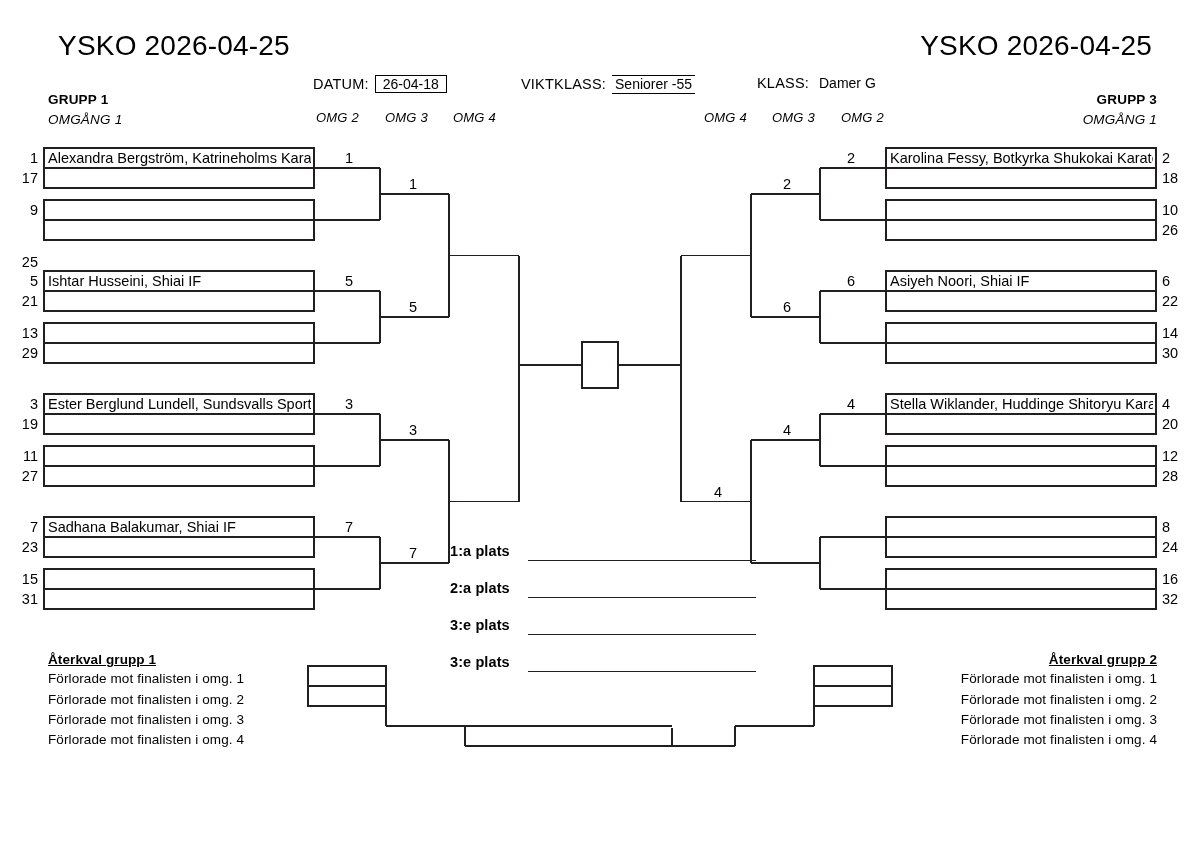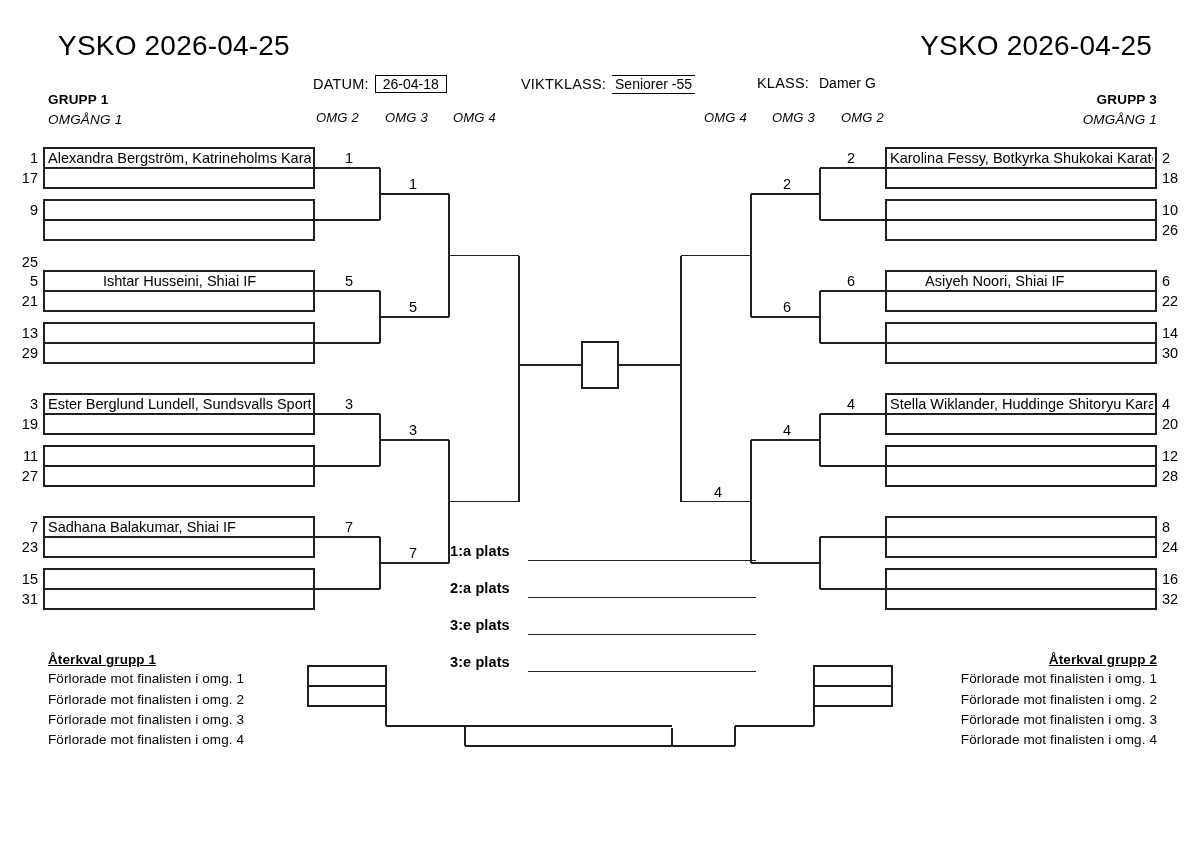--- a/index.html
+++ b/index.html
@@ -209,21 +209,21 @@
   </svg>
 
   <div id="overlay-left">
       <div class="seed" style="top: 151px; left: 12px;">1</div>
       <div class="seed" style="top: 171px; left: 12px;">17</div>
       <div class="pname" style="left: 48px; top: 150px; width: 263px;">Alexandra Bergström, Katrineholms Karateklubb</div>
       <div class="seed" style="top: 203px; left: 12px;">9</div>
       <div class="seed" style="top: 223px; left: 12px; margin-top: 32px;">25</div>
       <div class="seed" style="top: 274px; left: 12px;">5</div>
       <div class="seed" style="top: 294px; left: 12px;">21</div>
-      <div class="pname" style="left: 48px; top: 273px; width: 263px; text-align: center;">Ishtar Husseini, Shiai IF</div>
+      <div class="pname" style="left: 48px; top: 273px; width: 263px;">Ishtar Husseini, Shiai IF</div>
       <div class="seed" style="top: 326px; left: 12px;">13</div>
       <div class="seed" style="top: 346px; left: 12px;">29</div>
       <div class="seed" style="top: 397px; left: 12px;">3</div>
       <div class="seed" style="top: 417px; left: 12px;">19</div>
       <div class="pname" style="left: 48px; top: 396px; width: 263px;">Ester Berglund Lundell, Sundsvalls Sportkarate</div>
       <div class="seed" style="top: 449px; left: 12px;">11</div>
       <div class="seed" style="top: 469px; left: 12px;">27</div>
       <div class="seed" style="top: 520px; left: 12px;">7</div>
       <div class="seed" style="top: 540px; left: 12px;">23</div>
       <div class="pname" style="left: 48px; top: 519px; width: 263px;">Sadhana Balakumar, Shiai IF</div>
@@ -239,21 +239,21 @@
       <div class="wnum" style="left: 400px; top: 546px;">7</div>
     </div>
   <div id="overlay-right">
       <div class="seed seed-r" style="top: 151px; left: 1162px;">2</div>
       <div class="seed seed-r" style="top: 171px; left: 1162px;">18</div>
       <div class="pname pname-r" style="left: 890px; top: 150px; width: 263px;">Karolina Fessy, Botkyrka Shukokai Karateklubb</div>
       <div class="seed seed-r" style="top: 203px; left: 1162px;">10</div>
       <div class="seed seed-r" style="top: 223px; left: 1162px;">26</div>
       <div class="seed seed-r" style="top: 274px; left: 1162px;">6</div>
       <div class="seed seed-r" style="top: 294px; left: 1162px;">22</div>
-      <div class="pname pname-r" style="left: 890px; top: 273px; width: 263px; margin-left: 35px;">Asiyeh Noori, Shiai IF</div>
+      <div class="pname pname-r" style="left: 890px; top: 273px; width: 263px;">Asiyeh Noori, Shiai IF</div>
       <div class="seed seed-r" style="top: 326px; left: 1162px;">14</div>
       <div class="seed seed-r" style="top: 346px; left: 1162px;">30</div>
       <div class="seed seed-r" style="top: 397px; left: 1162px;">4</div>
       <div class="seed seed-r" style="top: 417px; left: 1162px;">20</div>
       <div class="pname pname-r" style="left: 890px; top: 396px; width: 263px;">Stella Wiklander, Huddinge Shitoryu Karateklubb</div>
       <div class="seed seed-r" style="top: 449px; left: 1162px;">12</div>
       <div class="seed seed-r" style="top: 469px; left: 1162px;">28</div>
       <div class="seed seed-r" style="top: 520px; left: 1162px;">8</div>
       <div class="seed seed-r" style="top: 540px; left: 1162px;">24</div>
       <div class="seed seed-r" style="top: 572px; left: 1162px;">16</div>

